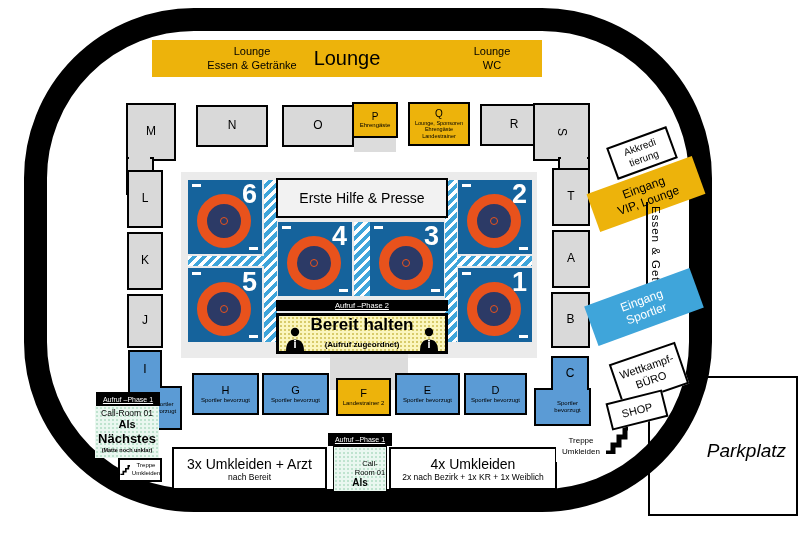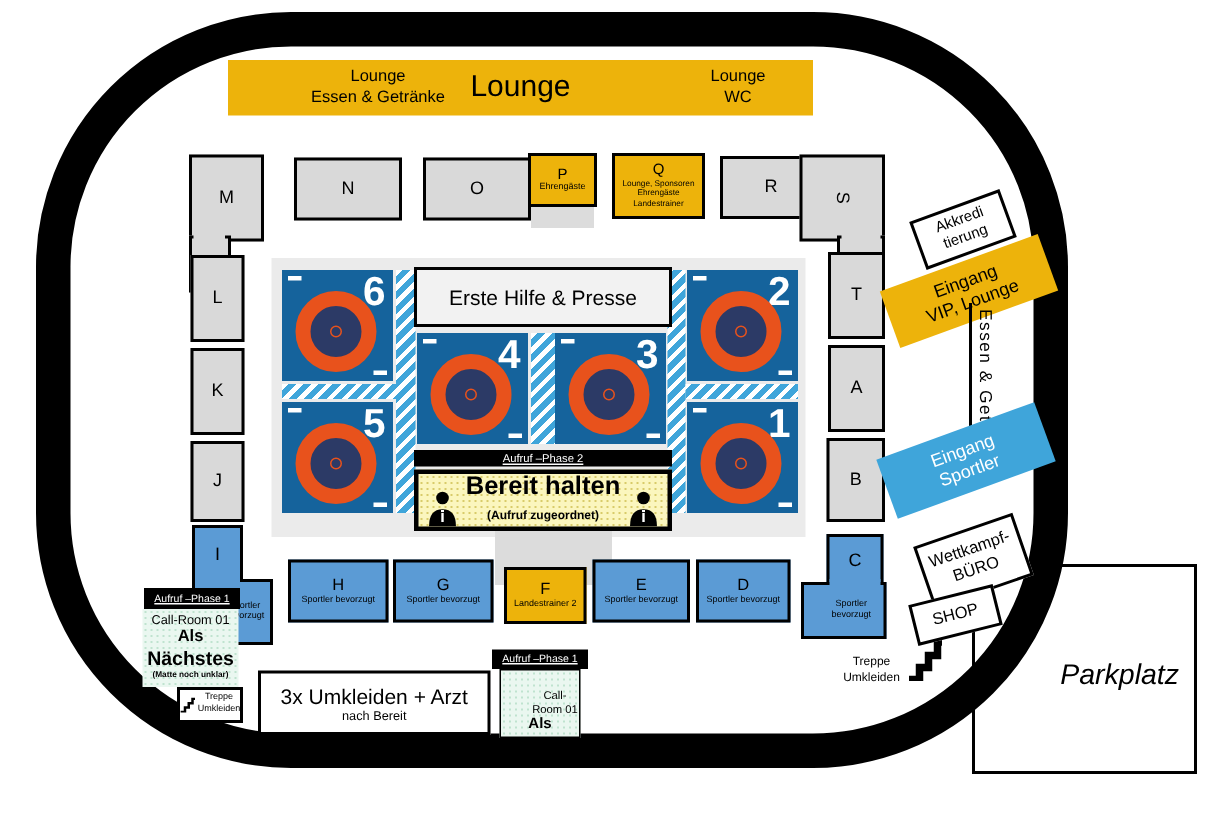--- a/index.html
+++ b/index.html
@@ -287,20 +287,24 @@
   <div class="blackbar" style="left:328px;top:433px;width:64px;height:13px;font-size:7px;z-index:5;">
     <span>Aufruf –Phase 1</span>
     </div>
   <div class="mint" style="left:333px;top:446px;width:54px;height:46px;border:1px solid #000;">
     <div style="font-size:7.5px;margin-top:12px;padding-left:20px;">Call-Room 01</div>
     <div style="font-size:10px;font-weight:bold;">Als</div>
     <div style="font-size:12px;font-weight:bold;">Nächstes</div>
     <div style="font-size:5px;font-weight:bold;">(Matte noch unklar)</div>
   </div>
 
+  <div class="whitebox" style="left:389px;top:447px;width:168px;height:43px;">
+    <span style="font-size:14px;">4x Umkleiden</span>
+    <span style="font-size:8.5px;">2x nach Bezirk + 1x KR + 1x Weiblich</span>
+    </div>
 
   <div class="abs" style="left:556px;top:436px;width:50px;height:26px;background:#fff;z-index:3;text-align:center;font-size:8px;line-height:1.35;">
     <span>Treppe</span><br><span>Umkleiden</span></div>
   <span class="abs" style="left:604px;top:424px;z-index:3;">
     <svg width="24" height="30" viewBox="0 0 24 30">
         <path d="M2 29 H9 V21 H15 V13 H21 V4 H28" stroke="#000" stroke-width="5" fill="none"></path>
       </svg>
   </span>
 
   <div class="whitebox" style="left:610px;top:136px;width:64px;height:34px;transform:rotate(-20deg);font-size:10px;line-height:1.2;">

